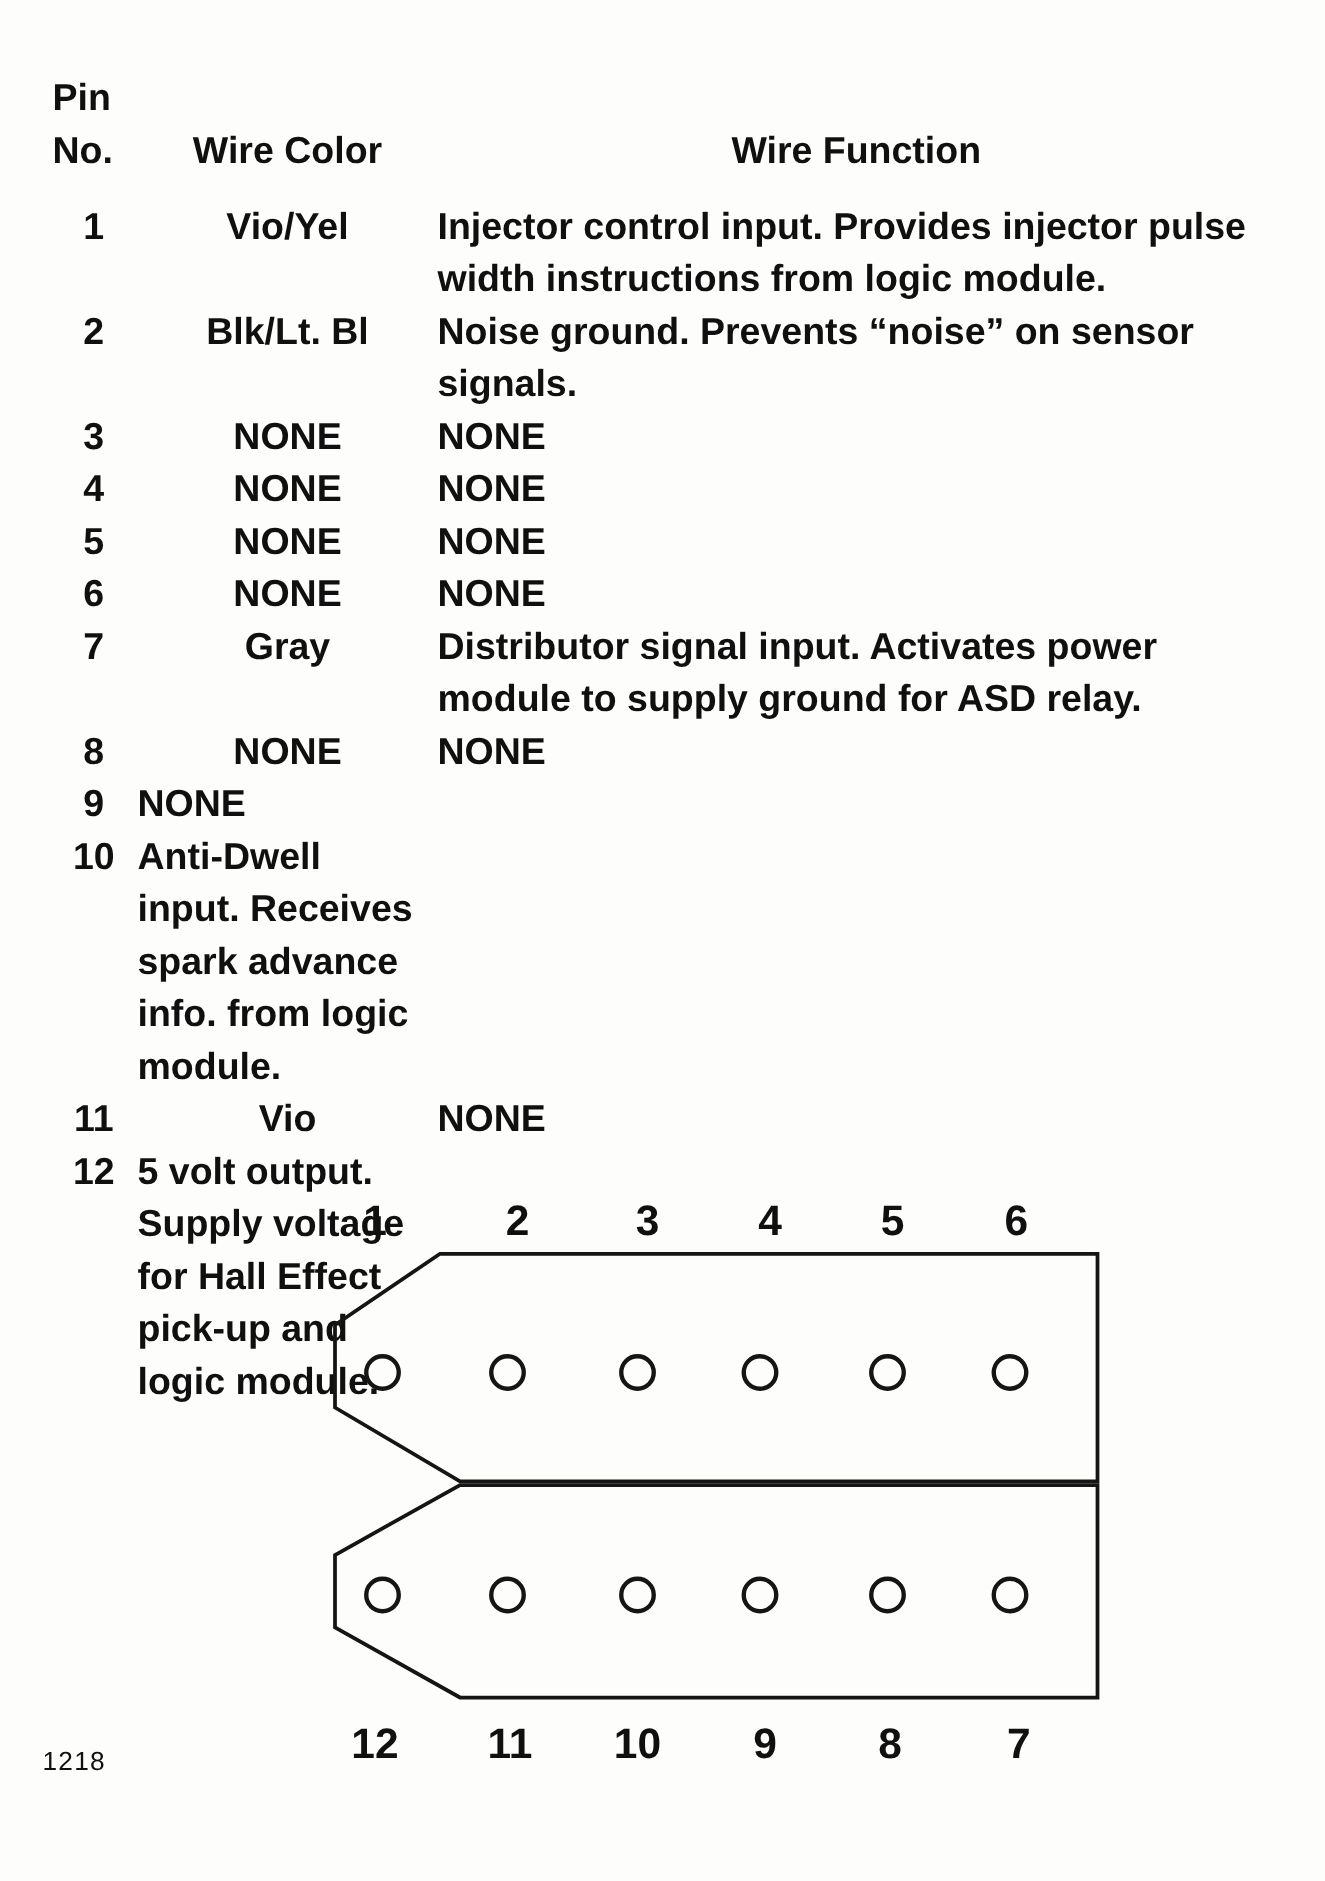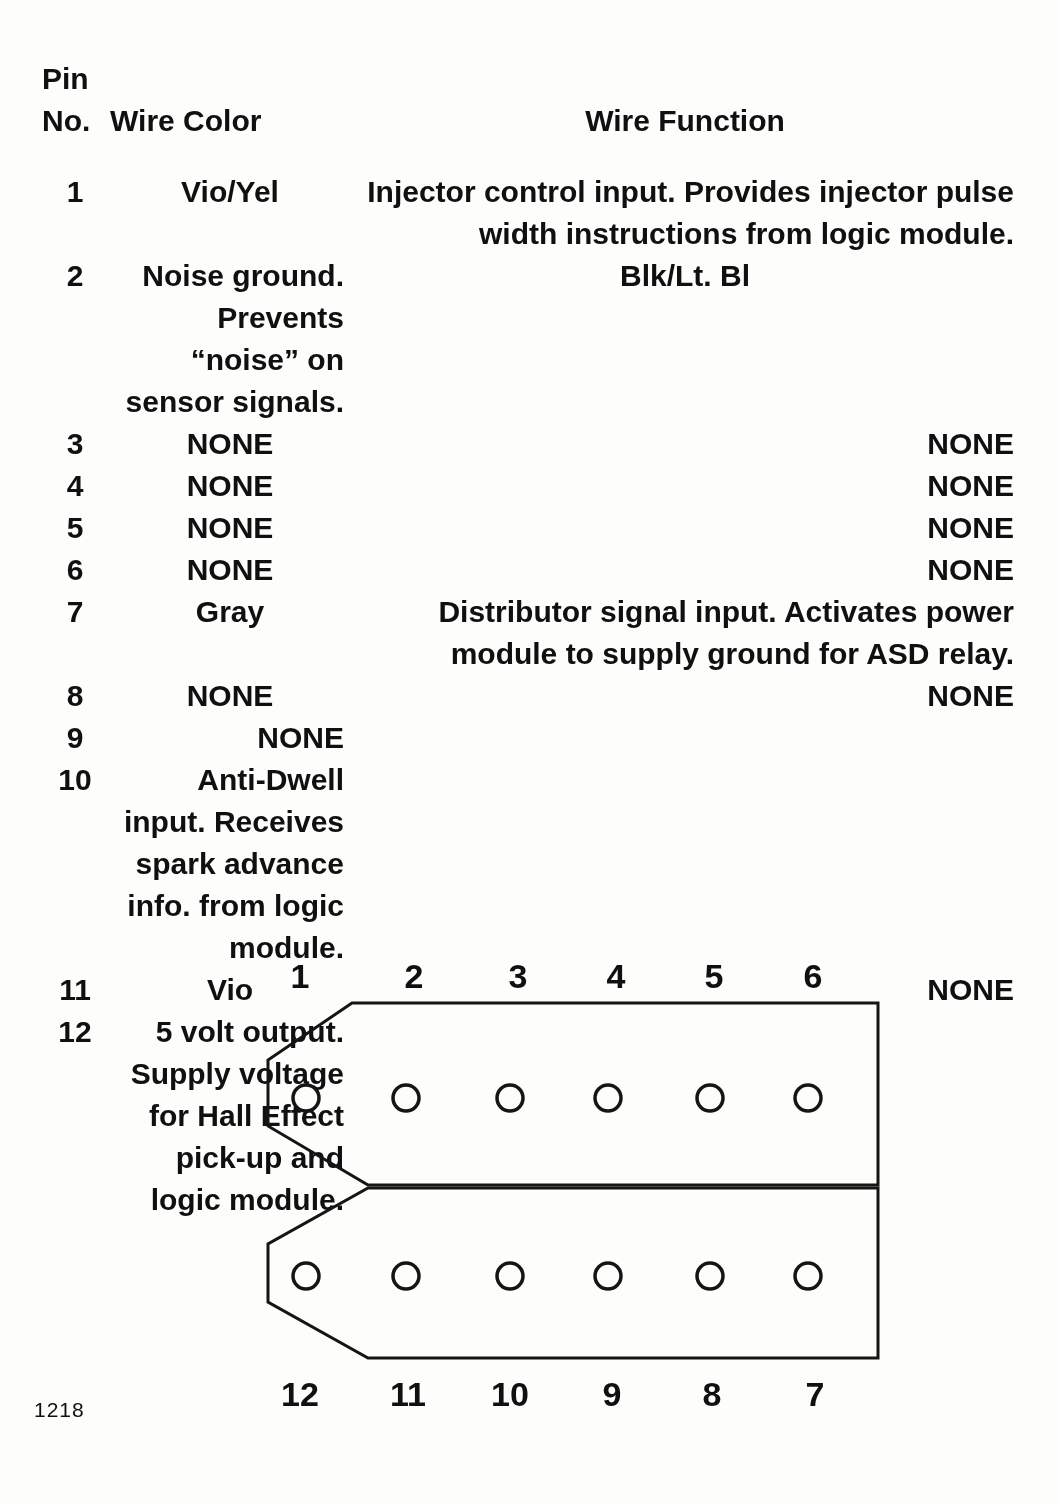--- a/index.html
+++ b/index.html
@@ -19,27 +19,27 @@
     top: 58px;
     right: 40px;
     font-size: 30px;
     line-height: 42px;
     font-weight: 700;
   }
   .thead, .row {
     display: grid;
     grid-template-columns: 70px 240px 1fr;
   }
-  .thead { margin-bottom: 29px; align-items: end; }
+  .thead { margin-bottom: 19px; align-items: end; }
   .pin-head { text-align: left; padding-left: 2px; }
-  .color-head { }
+  .color-head { text-align: center; }
   .func-head { text-align: center; }
   .cell.pin { text-align: center; }
   .cell.color { text-align: center; }
-  .cell.func { text-align: right; padding-right: 6px; }
+  .cell.func { text-align: left; padding-right: 6px; }
   .connector {
     position: absolute;
     left: 0;
     top: 938px;
   }
   .connector text {
     font-family: "Liberation Sans", sans-serif;
     font-size: 34px;
     font-weight: 700;
     fill: #101010;
@@ -80,22 +80,22 @@
       <div class="func-head">Wire Function</div>
     </div>
 
     <div class="row">
       <div class="cell pin">1</div>
       <div class="cell color">Vio/Yel</div>
       <div class="cell func">Injector control input. Provides injector pulse width instructions from logic module.</div>
     </div>
     <div class="row">
       <div class="cell pin">2</div>
+      <div class="cell color">Blk/Lt. Bl</div>
       <div class="cell func">Noise ground. Prevents “noise” on sensor signals.</div>
-      <div class="cell color">Blk/Lt. Bl</div>
     </div>
     <div class="row">
       <div class="cell pin">3</div>
       <div class="cell color">NONE</div>
       <div class="cell func">NONE</div>
     </div>
     <div class="row">
       <div class="cell pin">4</div>
       <div class="cell color">NONE</div>
       <div class="cell func">NONE</div>

